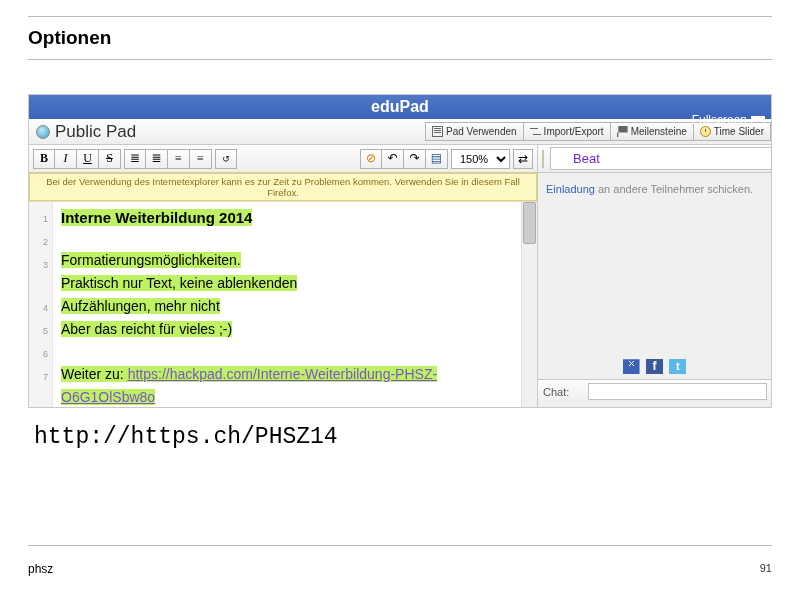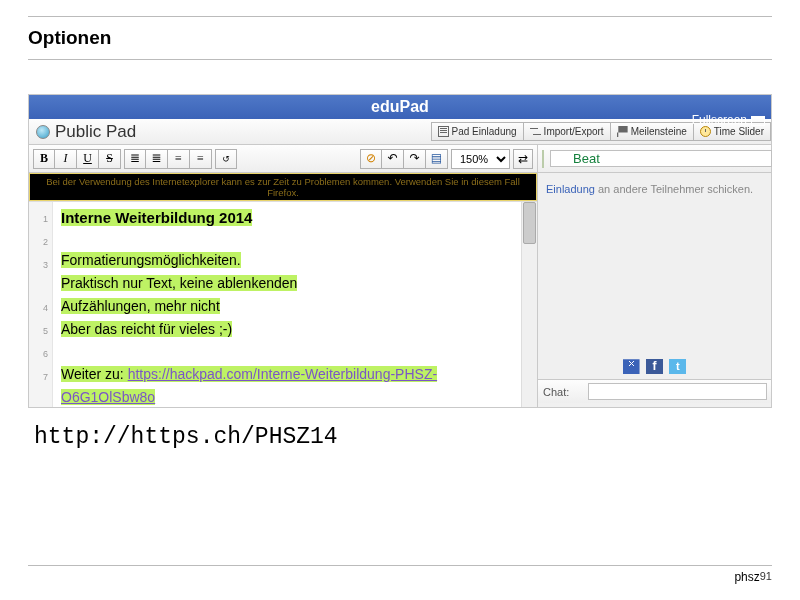--- a/index.html
+++ b/index.html
@@ -30,49 +30,49 @@
 .split{display:flex;background:#f0f0f0}
 .left{flex:1;min-width:0}
 .right{width:234px;border-left:1px solid #c9c9c9}
 .fmt{background:linear-gradient(#fdfdfd,#eee);border-bottom:1px solid #c9c9c9;height:28px;display:flex;align-items:center;padding:0 4px;gap:3px}
 .grp{display:flex}
 .fb{width:22px;height:20px;border:1px solid #b0b0b0;background:linear-gradient(#fff,#eee);font-size:12px;display:flex;align-items:center;justify-content:center;cursor:pointer;font-family:'Times New Roman',serif}
 .fb+.fb{border-left:0}
 .fr{margin-left:auto;display:flex;align-items:center;gap:3px}
 .zoom{border:1px solid #b0b0b0;background:#fff;font-size:11px;padding:2px 4px;height:20px}
 .swap2{width:20px;height:20px;border:1px solid #b0b0b0;background:linear-gradient(#fff,#eee);display:flex;align-items:center;justify-content:center;font-size:12px;cursor:pointer}
-.warn{background:#000000;border:1px solid #e8d36a;margin:0;padding:2px 6px;font-size:9.5px;text-align:center;color:#8a6d1a}
+.warn{background:#fef9c3;border:1px solid #e8d36a;margin:0;padding:2px 6px;font-size:9.5px;text-align:center;color:#8a6d1a}
 .doc{display:flex;background:#fff;height:206px;border-top:1px solid #ddd}
 .lnums{width:24px;background:#f4f4f4;border-right:1px solid #e5e5e5;font-size:9px;color:#999;text-align:right;padding:6px 4px 0 0;line-height:23px}
 .lnums div{height:23px}
 .content{flex:1;padding:4px 6px 0 8px;font-size:14px;line-height:23px;overflow:hidden}
 .hl{background:#bef264}
 .h1{font-weight:bold;font-size:15px}
 .content ul{list-style:disc;}
 .lnk{color:#7a56c6;text-decoration:underline}
 .scroll{width:16px;background:#f0f0f0;border-left:1px solid #ddd;position:relative}
 .thumb{position:absolute;top:0;left:1px;right:1px;height:42px;background:#ccc;border:1px solid #aaa;border-radius:2px}
 .userrow{height:28px;background:linear-gradient(#fdfdfd,#eee);border-bottom:1px solid #c9c9c9;display:flex;align-items:center;padding:4px}
 .swatch{width:18px;height:18px;background:#fff2b8;border:1px solid #bca;margin-right:6px}
-.uname{flex:1;border:1px solid #c0c0c0;background:#fff;height:17px;font-size:13px;padding:1px 22px;color:#15803d}
+.uname{flex:1;border:1px solid #c0c0c0;background:#fff;height:23px;font-size:13px;padding:1px 22px;color:#6d28d9}
 .invite{font-size:11px;padding:10px 8px;color:#888}
 .invite b{color:#3b63b8;font-weight:normal}
 .spacer{height:148px}
 .social{text-align:center;padding:4px 0}
 .sic{display:inline-block;width:17px;height:15px;margin:0 1px;vertical-align:middle}
 .s-mail{background:#3b63b8;clip-path:polygon(0 0,100% 0,100% 100%,0 100%);position:relative}
 .s-mail::after{content:"";position:absolute;inset:2px 2px auto 2px;height:5px;background:linear-gradient(135deg,transparent 48%,#fff 48% 52%,transparent 52%),linear-gradient(-135deg,transparent 48%,#fff 48% 52%,transparent 52%)}
 .s-fb{background:#3b5998;color:#fff;font-size:12px;font-weight:bold;text-align:center;line-height:15px;font-family:Arial}
 .s-tw{background:#5bb8eb;position:relative}
 .s-tw::after{content:"t";position:absolute;inset:0;color:#fff;font-size:11px;text-align:center;line-height:14px;font-weight:bold}
 .chat{border-top:1px solid #c9c9c9;display:flex;align-items:center;height:24px;padding:0 5px;font-size:11px;background:linear-gradient(#fdfdfd,#eee)}
 .chat-l{color:#555;margin-right:19px}
 .chat-i{flex:1;border:1px solid #c0c0c0;height:17px;background:#fff}
 .url{font-family:'Courier New',monospace;font-size:23px;margin:16px 0 6px 6px}
-.foot{position:absolute;bottom:16px;left:28px;right:28px;border-top:1px solid #bbb;padding-top:4px;display:flex;justify-content:flex-end;font-size:12px}
+.foot{position:absolute;bottom:24px;left:28px;right:28px;border-top:1px solid #bbb;padding-top:16px;display:flex;justify-content:space-between;font-size:12px}
 .pn{font-size:11px;color:#333}
 </style>
 </head>
 <body>
 
 <div class="slide">
 <hr class="rule">
 <div class="title">Optionen</div>
 <hr class="rule">
 
@@ -80,21 +80,21 @@
   <div class="hdr">
     <span>eduPad</span>
     <span class="fs"><span>Fullscreen</span><span class="fs-ico"></span></span>
   </div>
   <div class="bar2">
     <span class="globe"></span>
     <span class="pub">Public Pad</span>
     <div class="rbtns">
       <div class="tbtn">
             <span class="ico i-doc"></span>
-            <span>Pad Einladung</span>
+            <span>Pad Verwenden</span>
           </div>
       <div class="tbtn">
             <span class="ico i-swap"></span>
             <span>Import/Export</span>
           </div>
       <div class="tbtn">
             <span class="ico i-flag"></span>
             <span>Meilensteine</span>
           </div>
       <div class="tbtn">

